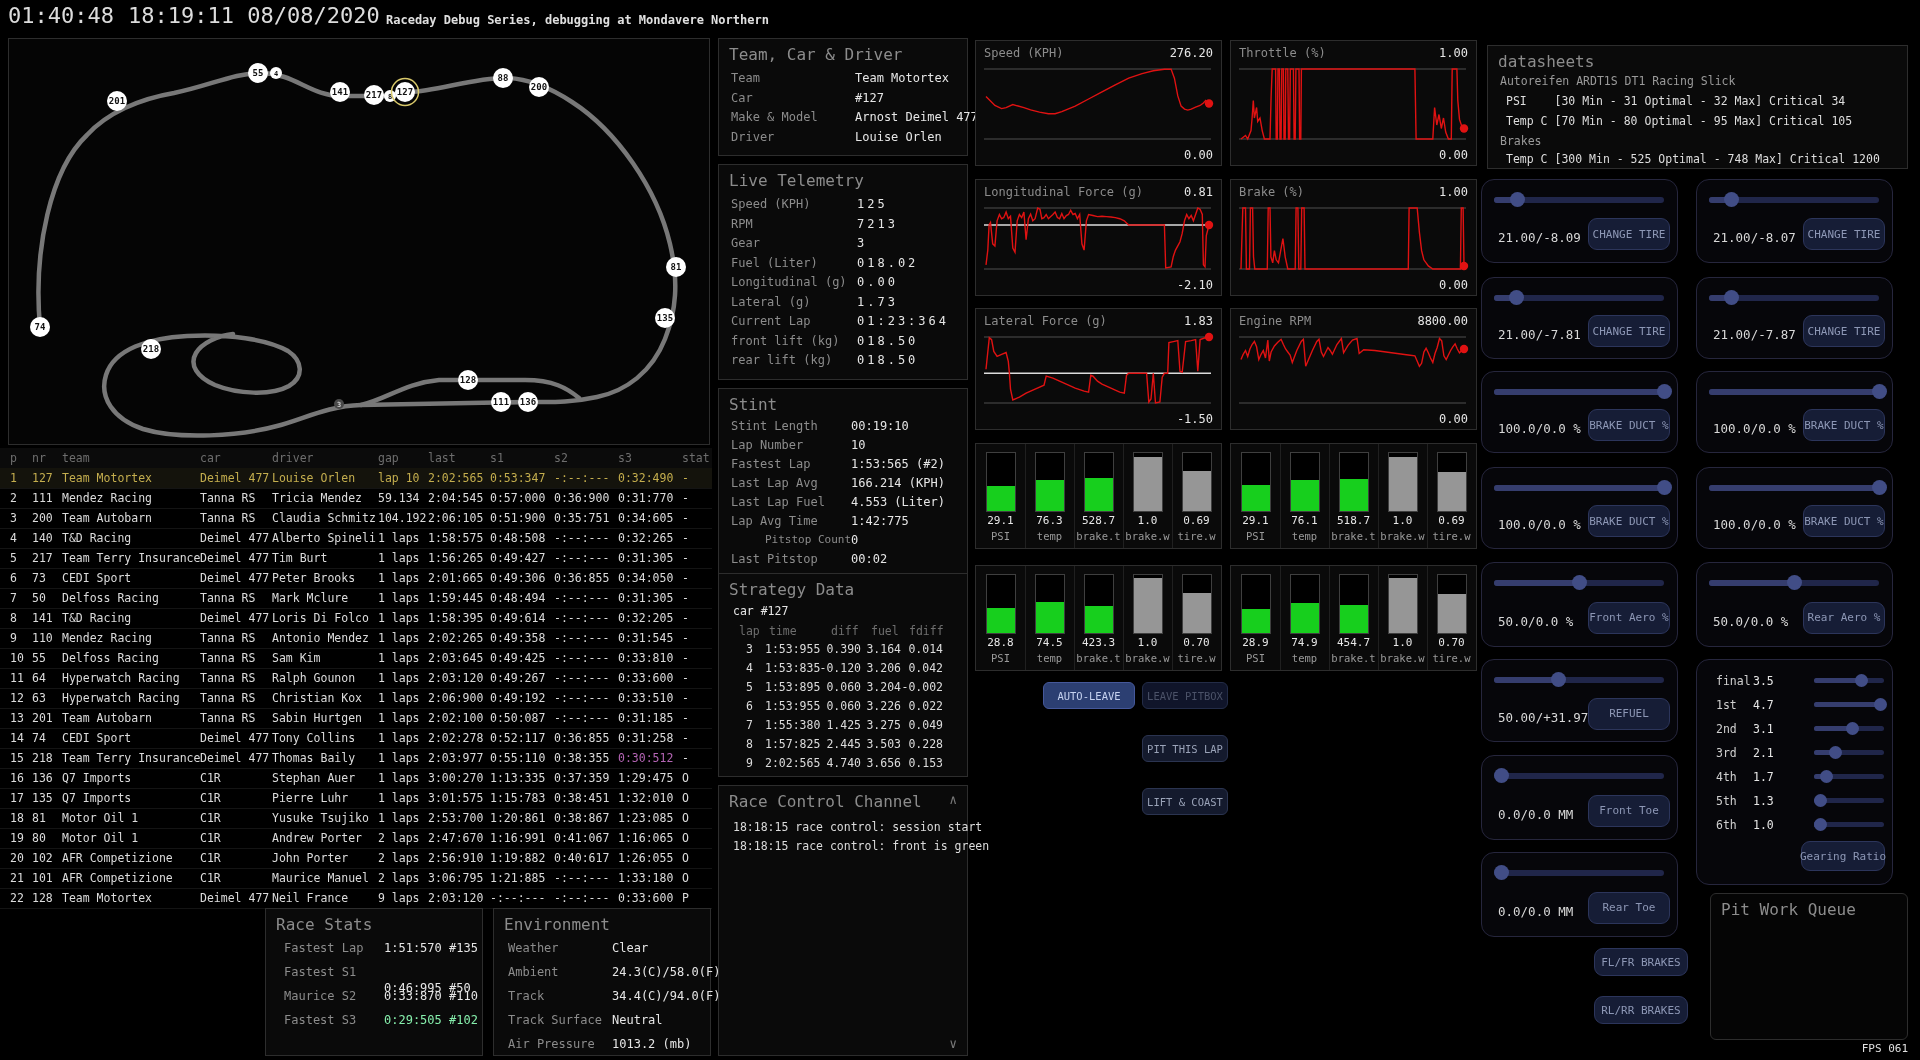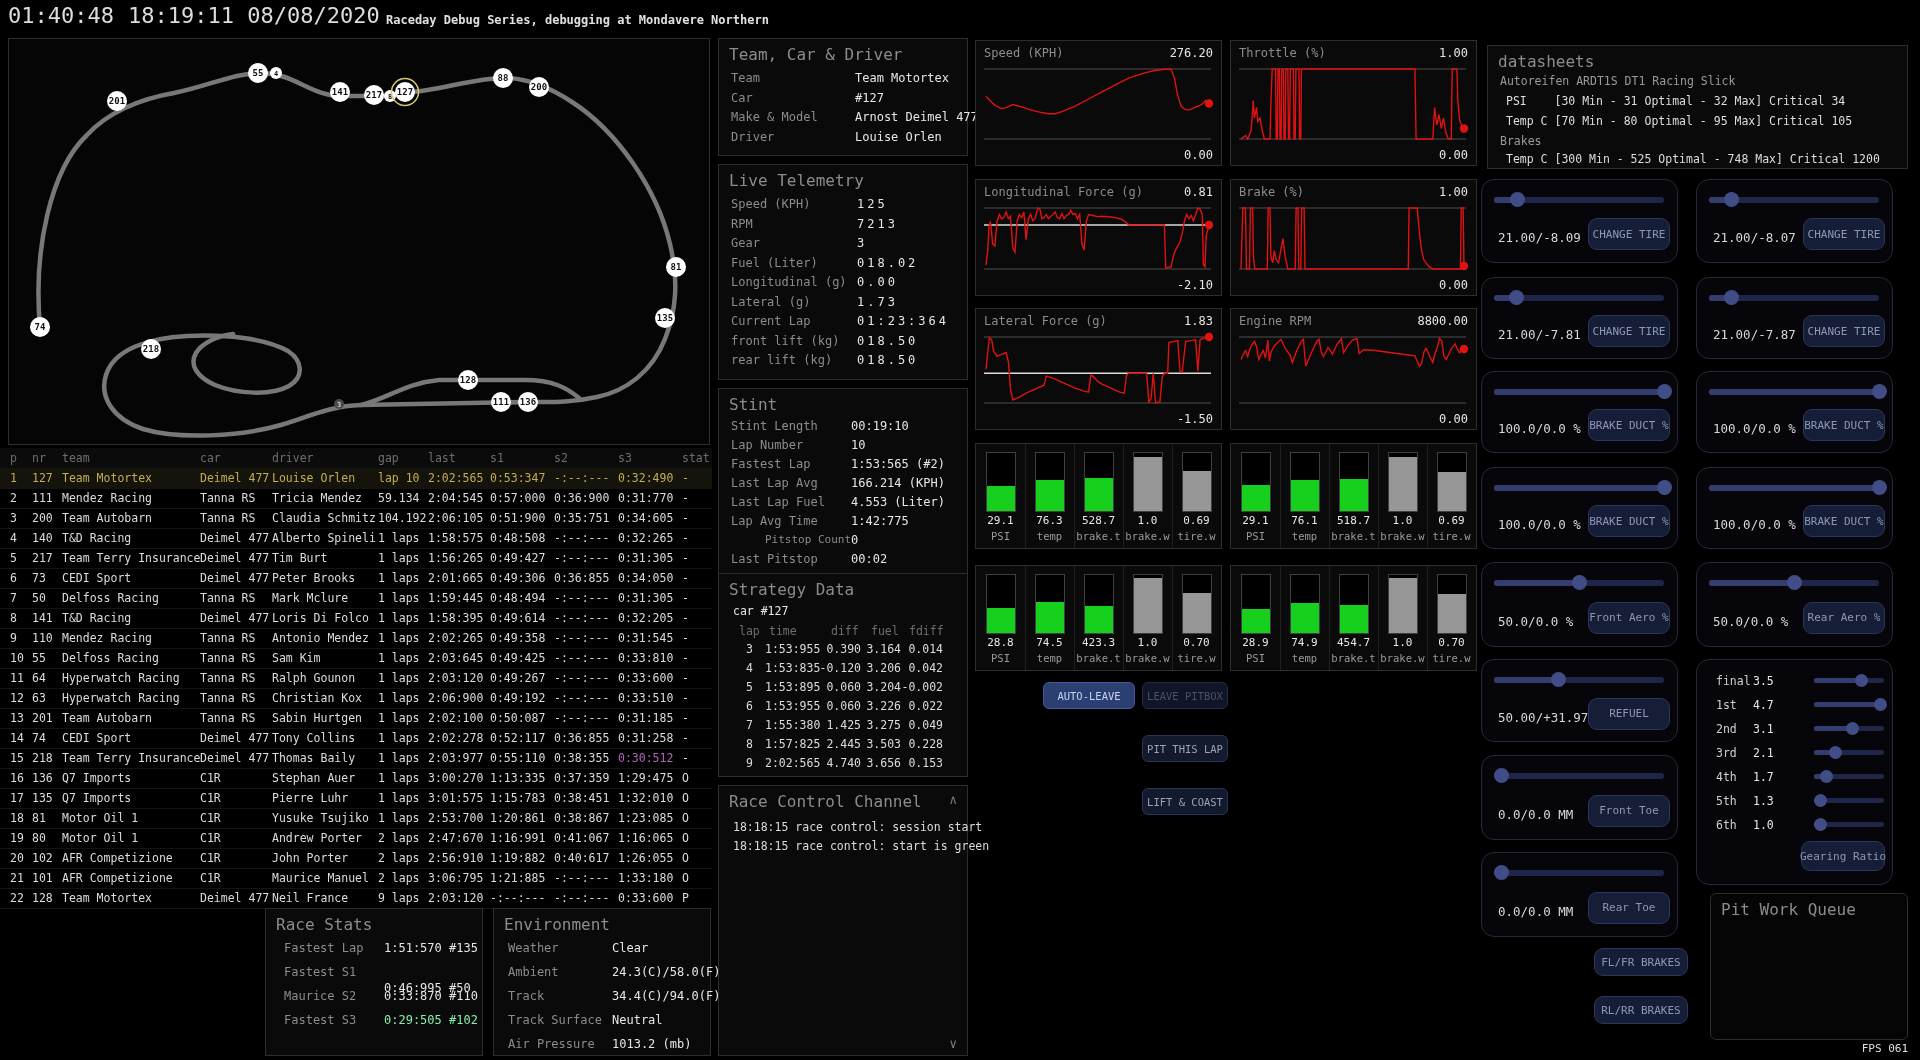--- a/index.html
+++ b/index.html
@@ -224,21 +224,21 @@
       <div style="position: absolute; white-space: pre; left: 0px; top: 125px; width: 250px; height: 19px;"><div style="position: absolute; white-space: pre; left: 0px; top: 0px; width: 34px; text-align: right; font-size: 11.5px; color: rgb(220, 220, 220);">6</div><div style="position: absolute; white-space: pre; left: 46px; top: 0px; font-size: 11.5px; color: rgb(220, 220, 220);">1:53:955</div><div style="position: absolute; white-space: pre; left: 0px; top: 0px; width: 142px; text-align: right; font-size: 11.5px; color: rgb(220, 220, 220);">0.060</div><div style="position: absolute; white-space: pre; left: 0px; top: 0px; width: 182px; text-align: right; font-size: 11.5px; color: rgb(220, 220, 220);">3.226</div><div style="position: absolute; white-space: pre; left: 0px; top: 0px; width: 224px; text-align: right; font-size: 11.5px; color: rgb(220, 220, 220);">0.022</div></div>
       <div style="position: absolute; white-space: pre; left: 0px; top: 144px; width: 250px; height: 19px;"><div style="position: absolute; white-space: pre; left: 0px; top: 0px; width: 34px; text-align: right; font-size: 11.5px; color: rgb(220, 220, 220);">7</div><div style="position: absolute; white-space: pre; left: 46px; top: 0px; font-size: 11.5px; color: rgb(220, 220, 220);">1:55:380</div><div style="position: absolute; white-space: pre; left: 0px; top: 0px; width: 142px; text-align: right; font-size: 11.5px; color: rgb(220, 220, 220);">1.425</div><div style="position: absolute; white-space: pre; left: 0px; top: 0px; width: 182px; text-align: right; font-size: 11.5px; color: rgb(220, 220, 220);">3.275</div><div style="position: absolute; white-space: pre; left: 0px; top: 0px; width: 224px; text-align: right; font-size: 11.5px; color: rgb(220, 220, 220);">0.049</div></div>
       <div style="position: absolute; white-space: pre; left: 0px; top: 163px; width: 250px; height: 19px;"><div style="position: absolute; white-space: pre; left: 0px; top: 0px; width: 34px; text-align: right; font-size: 11.5px; color: rgb(220, 220, 220);">8</div><div style="position: absolute; white-space: pre; left: 46px; top: 0px; font-size: 11.5px; color: rgb(220, 220, 220);">1:57:825</div><div style="position: absolute; white-space: pre; left: 0px; top: 0px; width: 142px; text-align: right; font-size: 11.5px; color: rgb(220, 220, 220);">2.445</div><div style="position: absolute; white-space: pre; left: 0px; top: 0px; width: 182px; text-align: right; font-size: 11.5px; color: rgb(220, 220, 220);">3.503</div><div style="position: absolute; white-space: pre; left: 0px; top: 0px; width: 224px; text-align: right; font-size: 11.5px; color: rgb(220, 220, 220);">0.228</div></div>
       <div style="position: absolute; white-space: pre; left: 0px; top: 182px; width: 250px; height: 19px;"><div style="position: absolute; white-space: pre; left: 0px; top: 0px; width: 34px; text-align: right; font-size: 11.5px; color: rgb(220, 220, 220);">9</div><div style="position: absolute; white-space: pre; left: 46px; top: 0px; font-size: 11.5px; color: rgb(220, 220, 220);">2:02:565</div><div style="position: absolute; white-space: pre; left: 0px; top: 0px; width: 142px; text-align: right; font-size: 11.5px; color: rgb(220, 220, 220);">4.740</div><div style="position: absolute; white-space: pre; left: 0px; top: 0px; width: 182px; text-align: right; font-size: 11.5px; color: rgb(220, 220, 220);">3.656</div><div style="position: absolute; white-space: pre; left: 0px; top: 0px; width: 224px; text-align: right; font-size: 11.5px; color: rgb(220, 220, 220);">0.153</div></div>
     </div>
   <div class="panel" id="p-rcc" style="left:718px;top:785px;width:250px;height:271px;">
     <div class="ptitle">Race Control Channel</div>
     <div class="chev" style="right:10px;top:6px;">∧</div>
     <div class="chev" style="right:10px;bottom:4px;">∨</div>
   <div style="position: absolute; white-space: pre; left: 14px; top: 34px; font-size: 11.5px; color: rgb(220, 220, 220);">18:18:15 race control: session start</div>
-      <div style="position: absolute; white-space: pre; left: 14px; top: 53px; font-size: 11.5px; color: rgb(220, 220, 220);">18:18:15 race control: start is green</div>
+      <div style="position: absolute; white-space: pre; left: 14px; top: 53px; font-size: 11.5px; color: rgb(220, 220, 220);">18:18:15 race control: front is green</div>
     </div>
 
   <div class="panel" style="left:1487px;top:45px;width:421px;height:124px;">
     <div class="ptitle">datasheets</div>
     <div class="ds-line" style="left:12px;top:28px;color:#9a9a9a;">Autoreifen ARDT1S DT1 Racing Slick</div>
     <div class="ds-line" style="left:18px;top:48px;color:#dedede;">PSI    [30 Min - 31 Optimal - 32 Max] Critical 34</div>
     <div class="ds-line" style="left:18px;top:68px;color:#dedede;">Temp C [70 Min - 80 Optimal - 95 Max] Critical 105</div>
     <div class="ds-line" style="left:12px;top:88px;color:#9a9a9a;">Brakes</div>
     <div class="ds-line" style="left:18px;top:106px;color:#dedede;">Temp C [300 Min - 525 Optimal - 748 Max] Critical 1200</div>
   </div>

